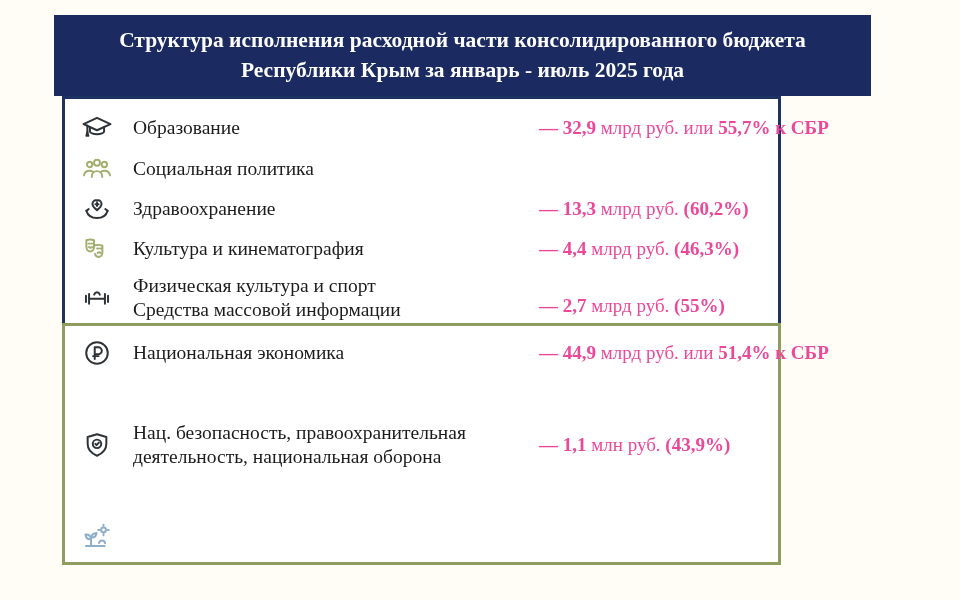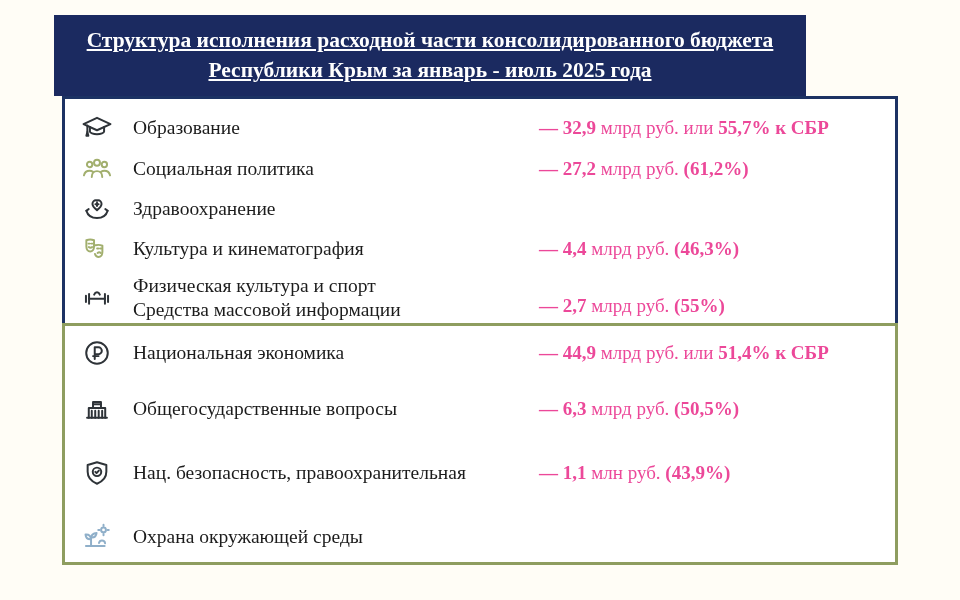--- a/index.html
+++ b/index.html
@@ -4,27 +4,27 @@
 <style>
   html,body{margin:0;padding:0;}
   body{
     width:960px;height:600px;
     background:#fffdf6;
     font-family:"Liberation Serif", serif;
     position:relative;
     overflow:hidden;
   }
   .header{
-    position:absolute;left:54px;top:15px;width:752px;box-sizing:border-box;
+    position:absolute;left:54px;top:15px;width:817px;box-sizing:border-box;
     background:#1b2a60;color:#ffffff;text-align:center;
     padding:10px 12px 11px;
-    font-weight:bold;font-size:21.5px;line-height:1.4;text-decoration:underline;
+    font-weight:bold;font-size:21.5px;line-height:1.4;
   }
   .box{
-    position:absolute;left:62px;width:836px;box-sizing:border-box;
+    position:absolute;left:62px;width:719px;box-sizing:border-box;
     background:#ffffff;
     padding:8px 16px 6px 14px;
     display:flex;flex-direction:column;justify-content:space-evenly;
   }
   .box1{top:96px;height:240px;border:3px solid #1c3263;}
   .box2{top:323px;height:242px;border:3px solid #8e9d5f;justify-content:space-between;}
   .row{display:flex;align-items:center;min-height:38px;}
   .row.tall{min-height:54px;}
   .icon{
     width:36px;flex-shrink:0;margin-right:18px;
@@ -83,40 +83,40 @@
           <circle cx="12" cy="7.6" r="2.1"></circle>
           <circle cx="17.2" cy="8.8" r="1.9"></circle>
         <path d="M2.8 16.5c.4-2 1.9-3.3 4-3.3.9 0 1.7.3 2.4.8"></path>
         <path d="M8.3 17.6c0-2.4 1.6-4.1 3.7-4.1s3.7 1.7 3.7 4.1"></path>
         <path d="M14.8 14c.7-.5 1.5-.8 2.4-.8 2.1 0 3.6 1.3 4 3.3"></path>
       </svg>
     </span>
     <div class="label">
         <span>Социальная политика</span>
       </div>
-    <div class="value">
-      <span class="b">—</span>
-      <span class="b">27,2</span>
-      <span class="u">млрд руб.</span>
-      <span class="b">(61,2%)</span>
-    </div>
   </div>
 
   <div class="row">
     <span class="icon">
       <svg width="34" height="34" viewBox="0 0 24 24" fill="none" stroke="currentColor" stroke-width="1.4" stroke-linecap="round" stroke-linejoin="round">
         <path d="M12 12.8C9.8 11 8.8 9.8 8.8 8.4 8.8 7 9.9 5.9 11.2 5.9c.3 0 .6.1.8.3.2-.2.5-.3.8-.3 1.3 0 2.4 1.1 2.4 2.5 0 1.4-1 2.6-3.2 4.4z"></path>
         <path d="M12 7.6v2.2M10.9 8.7h2.2"></path>
         <path d="M4.5 13.2c.9 3.1 3.7 5.2 7.5 5.2s6.6-2.1 7.5-5.2"></path>
         <path d="M4.5 13.2l1.6-1.1M19.5 13.2l-1.6-1.1"></path>
       </svg>
     </span>
     <div class="label">
         <span>Здравоохранение</span>
       </div>
+    <div class="value">
+      <span class="b">—</span>
+      <span class="b">13,3</span>
+      <span class="u">млрд руб.</span>
+      <span class="b">(60,2%)</span>
+    </div>
   </div>
 
   <div class="row">
     <span class="icon olive">
       <svg width="34" height="34" viewBox="0 0 24 24" fill="none" stroke="currentColor" stroke-width="1.4" stroke-linecap="round" stroke-linejoin="round">
         <path d="M4.5 5.8c1.8-.7 3.6-.7 5.4 0v4.4c0 2.1-1.2 3.6-2.7 3.6S4.5 12.3 4.5 10.2z"></path>
         <path d="M6 8.2h.8M8 8.2h.8M6.2 10.6c.6.5 1.8.5 2.4 0"></path>
         <path d="M10.9 9.4c1.7-.5 3.3-.4 4.9.3v4.4c0 2.1-1.2 3.6-2.7 3.6-1.1 0-2.1-.9-2.5-2.2"></path>
         <path d="M12.1 11.7h.8M14.2 11.7h.8M12.4 14.8c.6-.5 1.7-.5 2.3 0"></path>
       </svg>
@@ -168,52 +168,33 @@
         <span>Национальная  экономика</span>
       </div>
     <div class="value">
       <span class="b">—</span>
       <span class="b">44,9</span>
       <span class="u">млрд руб. или</span>
       <span class="b">51,4% к СБР</span>
     </div>
   </div>
 
-  <div class="row">
-    <span class="icon">
-      <svg width="34" height="34" viewBox="0 0 24 24" fill="none" stroke="currentColor" stroke-width="1.4" stroke-linecap="round" stroke-linejoin="round">
-        <path d="M5 18.2h14"></path>
-        <path d="M6.2 18.2v-6.9h11.6v6.9"></path>
-        <path d="M8.3 18.2v-4.9M10.75 18.2v-4.9M13.2 18.2v-4.9M15.65 18.2v-4.9"></path>
-        <path d="M9.2 11.3V7h5.6v4.3"></path>
-        <path d="M9.2 8.7h5.6"></path>
-      </svg>
-    </span>
-    <div class="label">
-        <span>Общегосударственные вопросы</span>
-      </div>
-    <div class="value">
-      <span class="b">—</span>
-      <span class="b">6,3</span>
-      <span class="u">млрд руб.</span>
-      <span class="b">(50,5%)</span>
-    </div>
-  </div>
 
 
   <div class="row tall">
     <span class="icon">
       <svg width="34" height="34" viewBox="0 0 24 24" fill="none" stroke="currentColor" stroke-width="1.4" stroke-linecap="round" stroke-linejoin="round">
         <path d="M12 4.4l6.6 2v4.8c0 4.2-2.6 6.8-6.6 8.4-4-1.6-6.6-4.2-6.6-8.4V6.4z"></path>
         <circle cx="12" cy="11.2" r="3"></circle>
         <path d="M10.8 11.2l.9.9 1.6-1.8"></path>
       </svg>
     </span>
     <div class="label">
       <span>Нац. безопасность, правоохранительная</span>
+      <span>деятельность,  национальная оборона</span>
     </div>
     <div class="value">
       <span class="b">—</span>
       <span class="b">1,1</span>
       <span class="u">млн руб.</span>
       <span class="b">(43,9%)</span>
     </div>
   </div>
 
   <div class="row">
@@ -221,18 +202,15 @@
       <svg width="34" height="34" viewBox="0 0 24 24" fill="none" stroke="currentColor" stroke-width="1.4" stroke-linecap="round" stroke-linejoin="round">
         <circle cx="16.6" cy="7" r="1.7"></circle>
         <path d="M16.6 4.2v-.9M16.6 9.8v.9M13.8 7h-.9M19.4 7h.9"></path>
         <path d="M7.8 17.8v-5.2"></path>
         <path d="M7.8 13.6c-2.3.2-3.7-1.2-3.9-3.3 2.3-.2 3.7 1.2 3.9 3.3z"></path>
         <path d="M7.8 12.4c2.3.2 3.7-1.2 3.9-3.3-2.3.2-3.7 1.2-3.9 3.3z"></path>
         <path d="M4.2 18.4h13.2"></path>
         <path d="M13.4 16.2c.2-1 1.1-1.8 2.1-1.8 1.2 0 2.1.9 2.2 2"></path>
       </svg>
     </span>
-    <div class="label">
-        <span>Охрана окружающей среды</span>
-      </div>
   </div>
 
 </div>
 
 </body></html>

